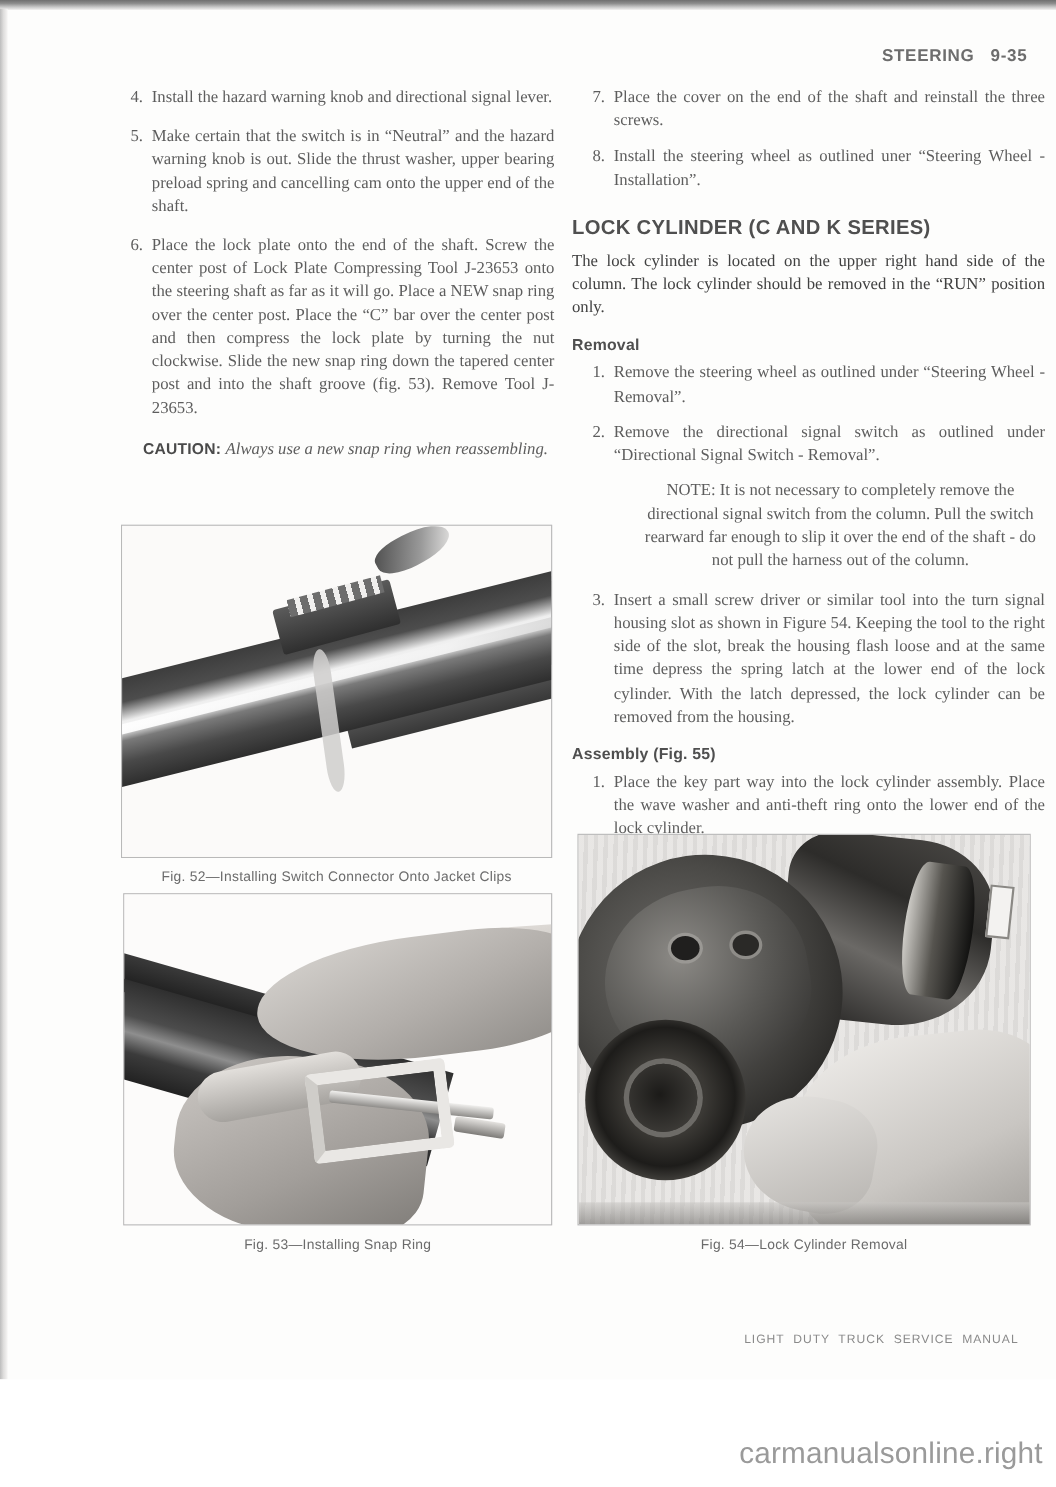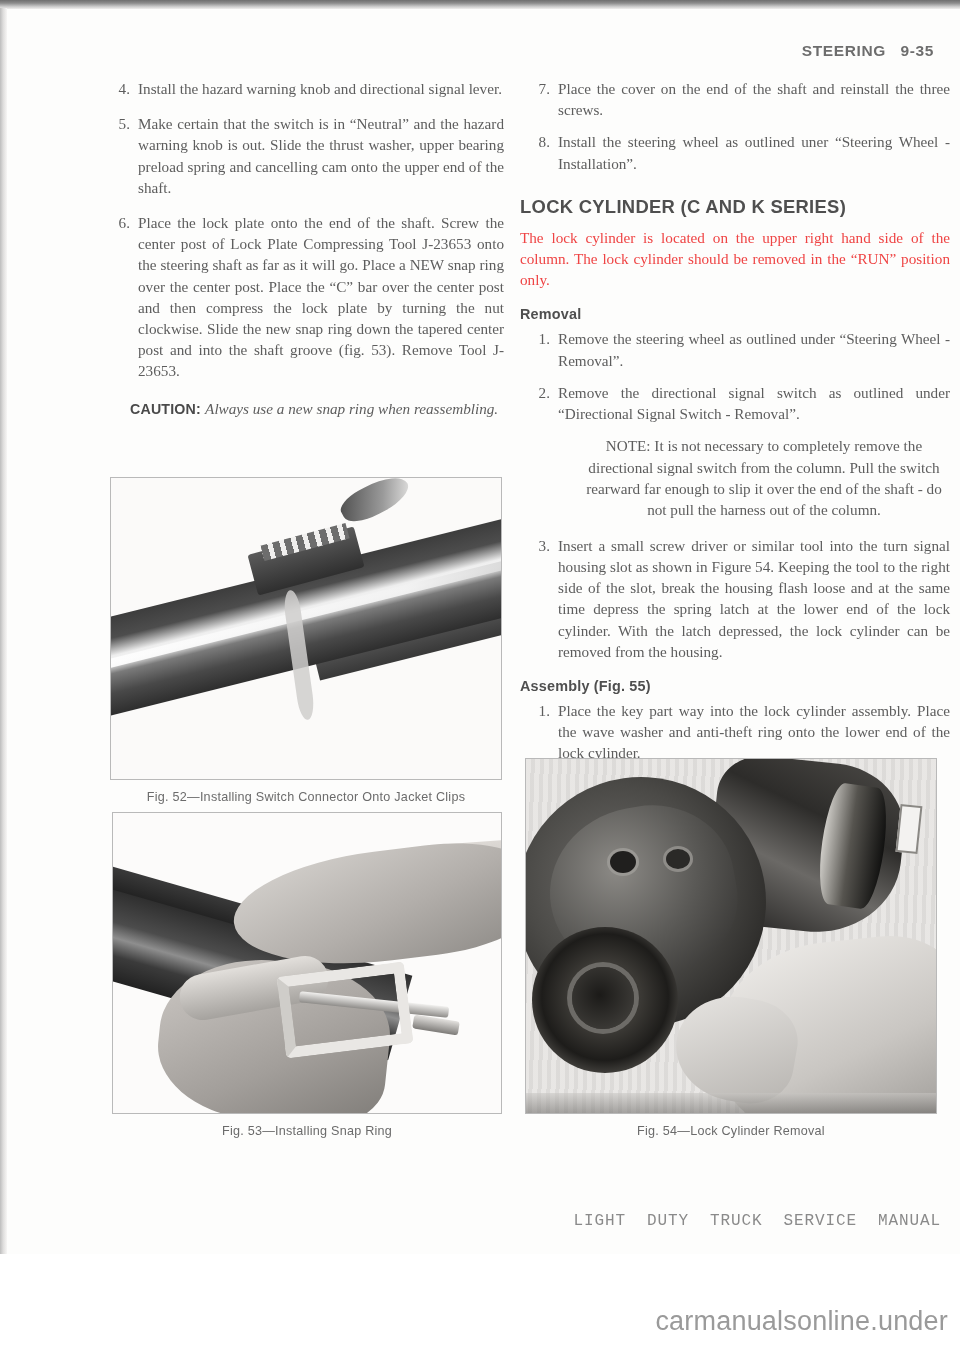--- a/index.html
+++ b/index.html
@@ -52,21 +52,21 @@
 
   
   .col {
     position: absolute;
     top: 78px;
   }
   .col-left  { left: 100px; width: 404px; }
   .col-right { left: 520px; width: 430px; }
 
   .para {
-    color: #ef4444;
+    color: #404040;
     font-size: 15.2px;
     line-height: 21.2px;
     text-align: justify;
     margin: 0 0 13px 0;
   }
   .num-item {
     position: relative;
     padding-left: 38px;
     margin-bottom: 14px;
     color: #5d5d5d;
@@ -402,24 +402,24 @@
   .ph54-dark-edge {
     position: absolute; left: 0; bottom: 0;
     width: 412px; height: 20px;
     background: linear-gradient(0deg,#6c6a67,#c8c6c3);
     opacity: .55;
   }
 
   
   .footer-line {
     position: absolute;
-    right: 19px;
+    right: 34px;
     top: 1212px;
-    font-family: Liberation Mono, monospace;
-    font-size: 16px;
+    font-family: Liberation Sans, sans-serif;
+    font-size: 11px;
     letter-spacing: .9px;
     color: #8a8a8a;
     white-space: pre;
   }
   .watermark {
     position: absolute;
     right: 12px;
     top: 1306px;
     font-family: "Liberation Sans", sans-serif;
     font-size: 27px;
@@ -553,15 +553,15 @@
       <div class="ph54-bearing"></div>
       <div class="ph54-bearing-inner"></div>
       <div class="ph54-hand"></div>
       <div class="ph54-thumb"></div>
       <div class="ph54-dark-edge"></div>
     </div>
     <div class="fig-cap">Fig. 54—Lock Cylinder Removal</div>
   </div>
 
   <div class="footer-line">LIGHT  DUTY  TRUCK  SERVICE  MANUAL</div>
-  <div class="watermark">carmanualsonline.under</div>
+  <div class="watermark">carmanualsonline.right</div>
 
 </div>
 
 </body></html>

